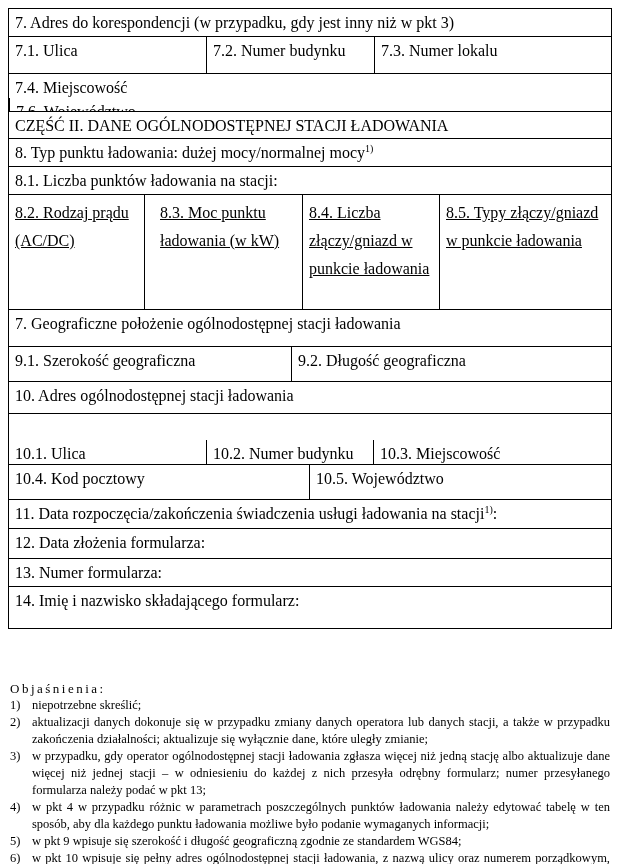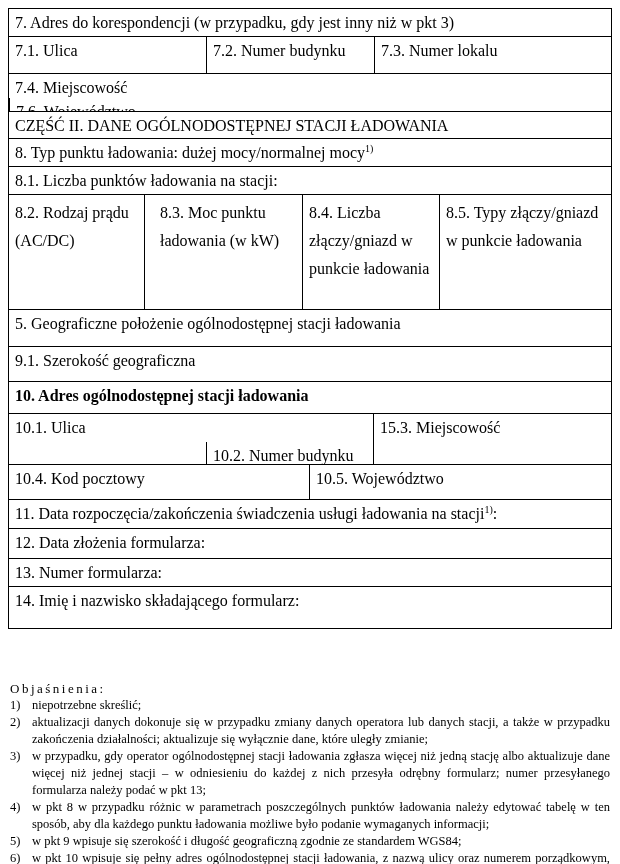--- a/index.html
+++ b/index.html
@@ -41,27 +41,27 @@
   .cell + .cell { border-left: 1px solid #000; }
   .cell.grow { flex: 1; }
   .wide-lines { line-height: 28px; padding-top: 4px; }
   sup { font-size: 10px; line-height: 0; }
 
   
   .h27 { height: 27px; }
   .h28 { height: 28px; }
   .h29 { height: 29px; }
   .h30 { height: 30px; }
-  .h32 { height: 32px; font-weight: bold; }
+  .h32 { height: 32px; }
   .h35 { height: 35px; }
   .h37 { height: 37px; font-family: Liberation Serif, serif; }
   .h38 { height: 38px; flex-direction: column; }
   .h42 { height: 42px; }
-  .h51 { height: 51px; }
-  .h115 { height: 115px; }
+  .h51 { height: 51px; align-items: flex-end; }
+  .h115 { height: 115px; text-decoration: underline; }
 
   
   .w197 { width: 197px; }
   .w168 { width: 168px; }
   .w167 { width: 167px; margin-top: 28px; }
   .w135 { width: 135px; }
   .w150 { width: 150px; padding-left: 15px; }
   .w137 { width: 137px; margin-left: 8px; }
   .w282 { width: 282px; }
   .w300 { width: 300px; }
@@ -126,35 +126,36 @@
     </div>
 
     <div class="row h115">
       <div class="cell w135 wide-lines">8.2. Rodzaj prądu (AC/DC)</div>
       <div class="cell w150 wide-lines">8.3. Moc punktu ładowania (w kW)</div>
       <div class="cell w137 wide-lines">8.4. Liczba złączy/gniazd w punkcie ładowania</div>
       <div class="cell grow wide-lines">8.5. Typy złączy/gniazd w punkcie ładowania</div>
     </div>
 
     <div class="row h37">
-      <div class="cell grow">5. Geograficzne położenie ogólnodostępnej stacji ładowania</div>
+      <div class="cell grow">7. Geograficzne położenie ogólnodostępnej stacji ładowania</div>
     </div>
 
     <div class="row h35">
       <div class="cell w282">9.1. Szerokość geograficzna</div>
+      <div class="cell grow">9.2. Długość geograficzna</div>
     </div>
 
     <div class="row h32">
       <div class="cell grow">10. Adres ogólnodostępnej stacji ładowania</div>
     </div>
 
     <div class="row h51">
       <div class="cell w197">10.1. Ulica</div>
       <div class="cell w167">10.2. Numer budynku</div>
-      <div class="cell grow">15.3. Miejscowość</div>
+      <div class="cell grow">10.3. Miejscowość</div>
     </div>
 
     <div class="row h35">
       <div class="cell w300">10.4. Kod pocztowy</div>
       <div class="cell grow">10.5. Województwo</div>
     </div>
 
     <div class="row h29">
       <div class="cell grow"><span>11. Data rozpoczęcia/zakończenia świadczenia usługi ładowania na stacji</span><sup>1)</sup><span>:</span></div>
     </div>
@@ -182,21 +183,21 @@
     <div class="fn-item">
       <span class="fn-num">2)</span>
       <span class="fn-text">aktualizacji danych dokonuje się w przypadku zmiany danych operatora lub danych stacji, a także w przypadku zakończenia działalności; aktualizuje się wyłącznie dane, które uległy zmianie;</span>
     </div>
     <div class="fn-item">
       <span class="fn-num">3)</span>
       <span class="fn-text">w przypadku, gdy operator ogólnodostępnej stacji ładowania zgłasza więcej niż jedną stację albo aktualizuje dane więcej niż jednej stacji – w odniesieniu do każdej z nich przesyła odrębny formularz; numer przesyłanego formularza należy podać w pkt 13;</span>
     </div>
     <div class="fn-item">
       <span class="fn-num">4)</span>
-      <span class="fn-text">w pkt 8 w przypadku różnic w parametrach poszczególnych punktów ładowania należy edytować tabelę w ten sposób, aby dla każdego punktu ładowania możliwe było podanie wymaganych informacji;</span>
+      <span class="fn-text">w pkt 4 w przypadku różnic w parametrach poszczególnych punktów ładowania należy edytować tabelę w ten sposób, aby dla każdego punktu ładowania możliwe było podanie wymaganych informacji;</span>
     </div>
     <div class="fn-item">
       <span class="fn-num">5)</span>
       <span class="fn-text">w pkt 9 wpisuje się szerokość i długość geograficzną zgodnie ze standardem WGS84;</span>
     </div>
     <div class="fn-item">
       <span class="fn-num">6)</span>
       <span class="fn-text">w pkt 10 wpisuje się pełny adres ogólnodostępnej stacji ładowania, z nazwą ulicy oraz numerem porządkowym, jeśli podanie takiego adresu nie jest możliwe, należy dodać adnotację o braku możliwości podania adresu stacji.</span>
     </div>
   </div>

